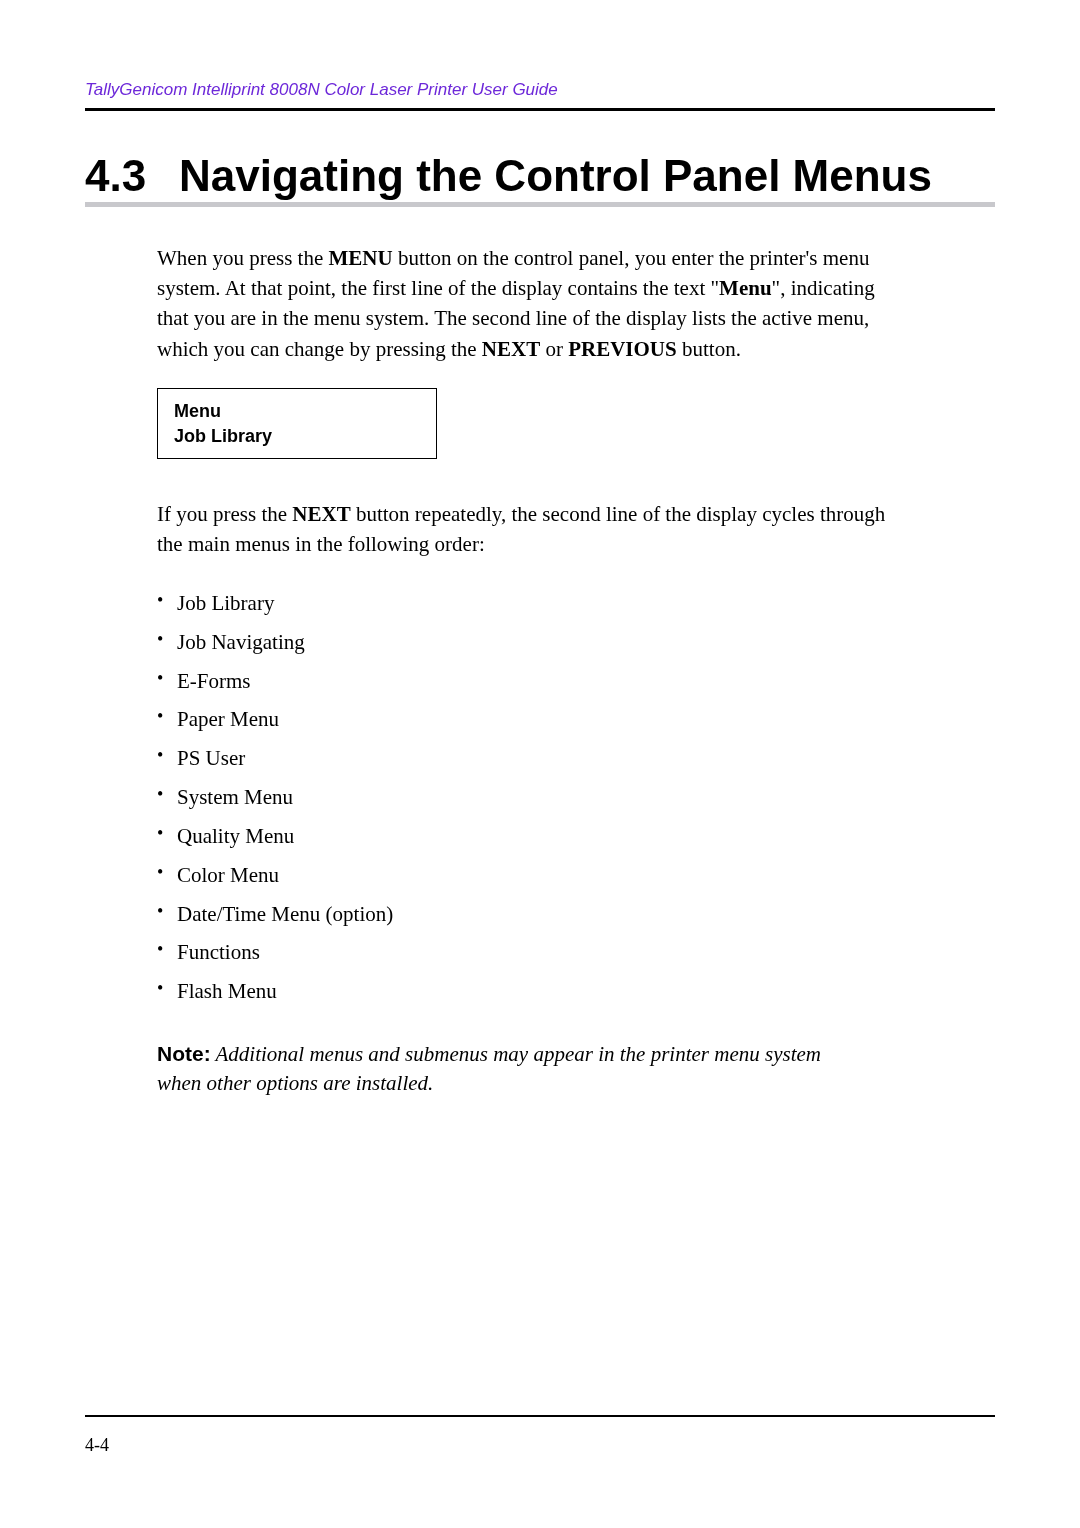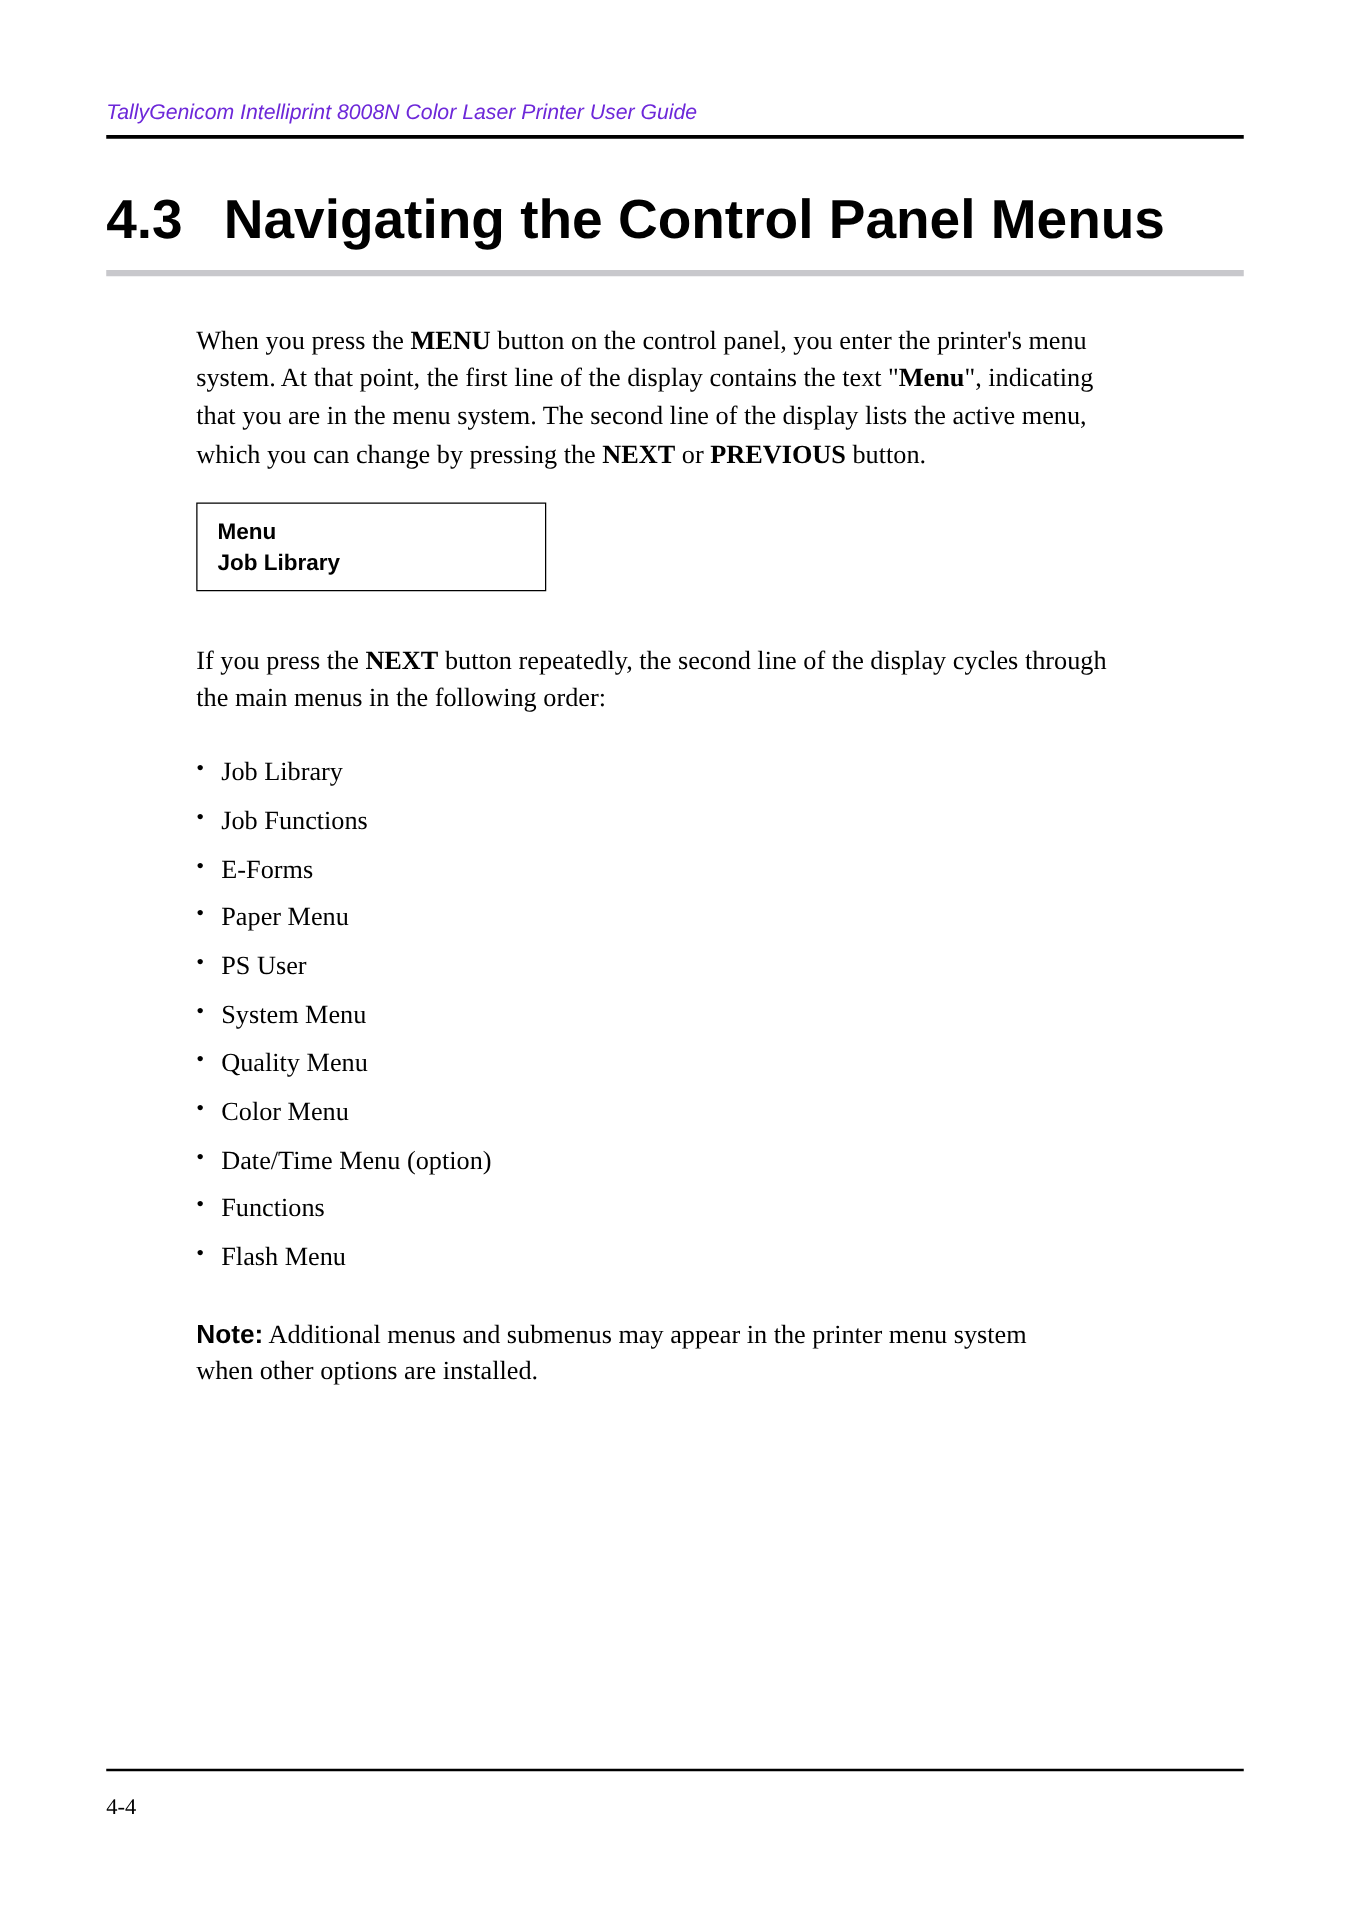--- a/index.html
+++ b/index.html
@@ -39,21 +39,20 @@
     .section-title {
       font-family: 'Arial Black', Arial, sans-serif;
       font-weight: 900;
       font-size: 44px;
       display: inline-block;
       vertical-align: top;
       width: 760px;
       line-height: 1.15;
     }
     .title-row {
-      margin-bottom: 14px;
     }
     .title-underline {
       border: none;
       border-top: 5px solid #c8c8cc;
       margin-bottom: 36px;
     }
     .content {
       margin-left: 72px;
       max-width: 740px;
     }
@@ -98,20 +97,21 @@
       font-family: Garamond, Georgia, serif;
       line-height: 1.4;
       max-width: 680px;
     }
     .note-label {
       font-family: 'Arial Black', Arial, sans-serif;
       font-weight: 700;
       font-style: normal;
     }
     .note-text {
+      font-style: italic;
     }
     .footer {
       position: absolute;
       bottom: 72px;
       left: 85px;
       right: 85px;
     }
     .footer-rule {
       border: none;
       border-top: 2px solid #000;
@@ -144,21 +144,21 @@
     <div>Menu</div>
     <div>Job Library</div>
   </div>
 
   <p class="paragraph">
     <span>If you press the </span><span class="bold">NEXT</span><span> button repeatedly, the second line of the display cycles through the main menus in the following order:</span>
   </p>
 
   <ul class="menu-list">
     <li>Job Library</li>
-    <li>Job Functions</li>
+    <li>Job Navigating</li>
     <li>E-Forms</li>
     <li>Paper Menu</li>
     <li>PS User</li>
     <li>System Menu</li>
     <li>Quality Menu</li>
     <li>Color Menu</li>
     <li>Date/Time Menu (option)</li>
     <li>Functions</li>
     <li>Flash Menu</li>
   </ul>

